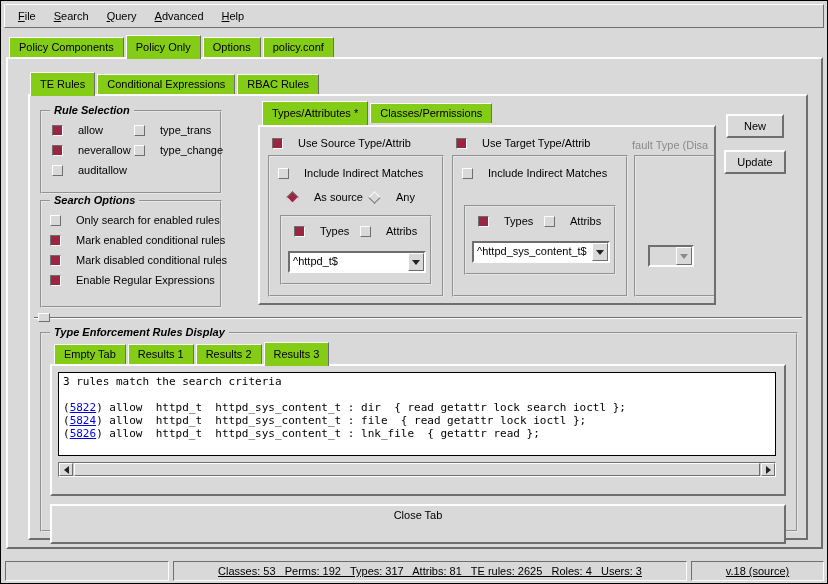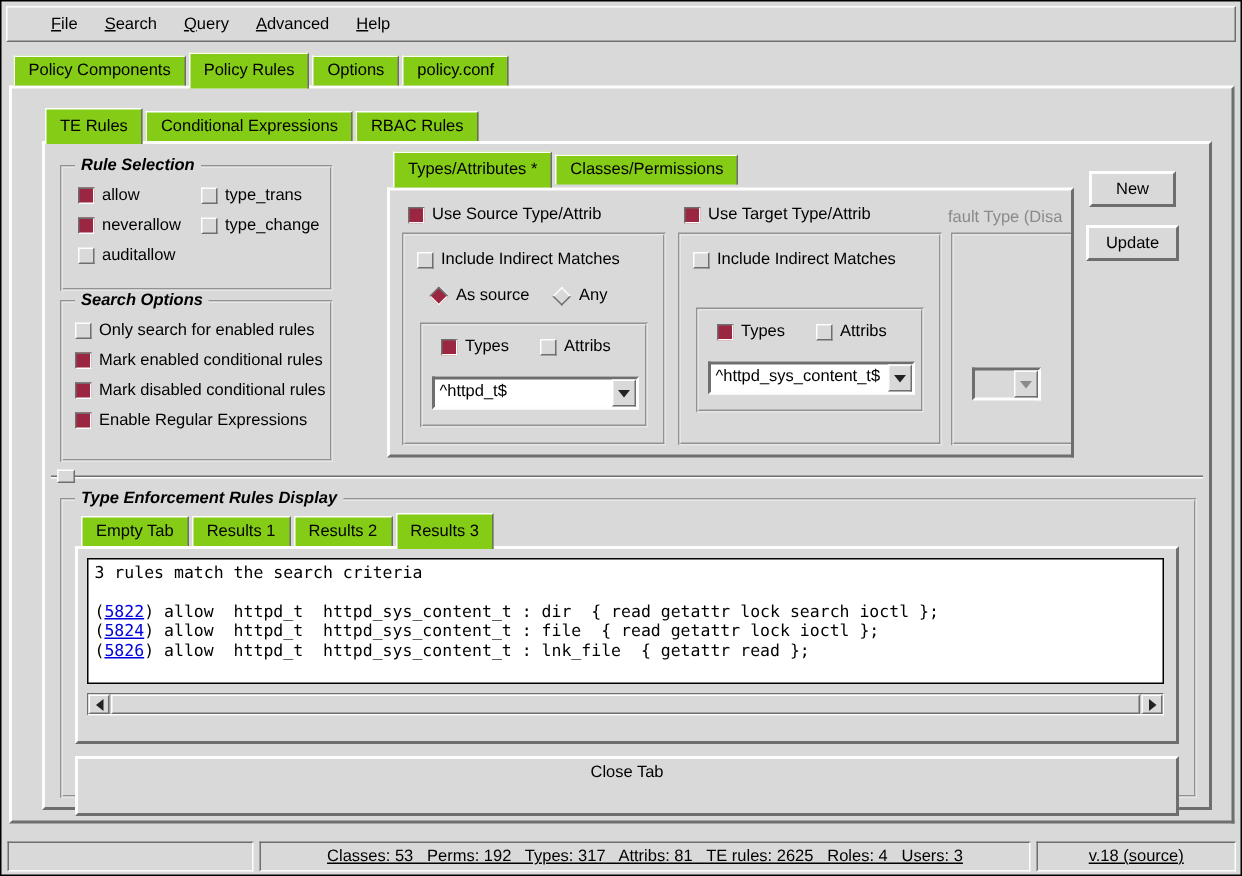--- a/index.html
+++ b/index.html
@@ -8,42 +8,42 @@
     position:relative; width:828px; height:584px;
     background:#d9d9d9; border:1px solid #000;
     font-family:"Liberation Sans", sans-serif; font-size:11px; color:#000;
     overflow:hidden;
   }
   .bevel-out  { border:2px solid; border-color:#fdfdfd #6e6e6e #6e6e6e #fdfdfd; background:#d9d9d9; }
   .bevel-out1 { border:1px solid; border-color:#fdfdfd #6e6e6e #6e6e6e #fdfdfd; background:#d9d9d9; }
   .abs { position:absolute; }
 
   
-  .menubar { left:3px; top:3px; width:820px; height:24px; display:flex; align-items:center; padding-left:20px; }
+  .menubar { left:3px; top:3px; width:820px; height:24px; display:flex; align-items:center; padding-left:4px; }
   .menu-item { display:inline-block; padding:4px 9px; cursor:default; }
   .menu-item::first-letter { text-decoration:underline; }
 
   
   .tabrow { display:flex; align-items:flex-end; z-index:5; }
   .tab {
     border:1px solid; border-color:#fdfdfd #6e6e6e #d9d9d9 #fdfdfd; border-bottom:none;
     background:#84cc16; padding:0 9px; height:20px; line-height:19px;
     margin-right:2px; margin-bottom:2px; cursor:default; white-space:nowrap;
   }
   .tab.active { height:24px; line-height:22px; margin-bottom:0; z-index:6; position:relative; }
 
   
   .group { position:absolute; border:2px groove #e6e6e6; }
   .group > .glabel {
     position:absolute; top:-8px; left:8px; background:#d9d9d9; padding:0 4px;
     font-weight:bold; font-style:italic; white-space:nowrap;
   }
 
   
-  .check { position:absolute; display:flex; align-items:center; gap:5px; cursor:default; white-space:nowrap; }
+  .check { position:absolute; display:flex; align-items:center; gap:15px; cursor:default; white-space:nowrap; }
   .cbx {
     width:11px; height:11px; flex:0 0 11px;
     border:1px solid; border-color:#fdfdfd #6e6e6e #6e6e6e #fdfdfd; background:#d9d9d9;
   }
   .cbx.on { background:#9b2642; border-color:#6e6e6e #fdfdfd #fdfdfd #6e6e6e; }
   .rad {
     width:9px; height:9px; flex:0 0 9px; transform:rotate(45deg); margin:0 2px;
     border:1px solid; border-color:#fdfdfd #6e6e6e #6e6e6e #fdfdfd; background:#d9d9d9;
   }
   .rad.on { background:#9b2642; border-color:#6e6e6e #fdfdfd #fdfdfd #6e6e6e; }
@@ -95,21 +95,21 @@
   <div class="abs menubar bevel-out1">
     <span class="menu-item">File</span>
     <span class="menu-item">Search</span>
     <span class="menu-item">Query</span>
     <span class="menu-item">Advanced</span>
     <span class="menu-item">Help</span>
   </div>
 
   <div class="abs tabrow" style="left:8px; top:32px; height:26px;">
     <div class="tab">Policy Components</div>
-    <div class="tab active">Policy Rules</div>
+    <div class="tab active">Policy Only</div>
     <div class="tab">Options</div>
     <div class="tab">policy.conf</div>
   </div>
 
   <div class="abs bevel-out" style="left:5px; top:56px; width:817px; height:492px;">
 
     <div class="abs tabrow" style="left:22px; top:11px; height:26px;">
       <div class="tab active">TE Rules</div>
       <div class="tab">Conditional Expressions</div>
       <div class="tab">RBAC Rules</div>

